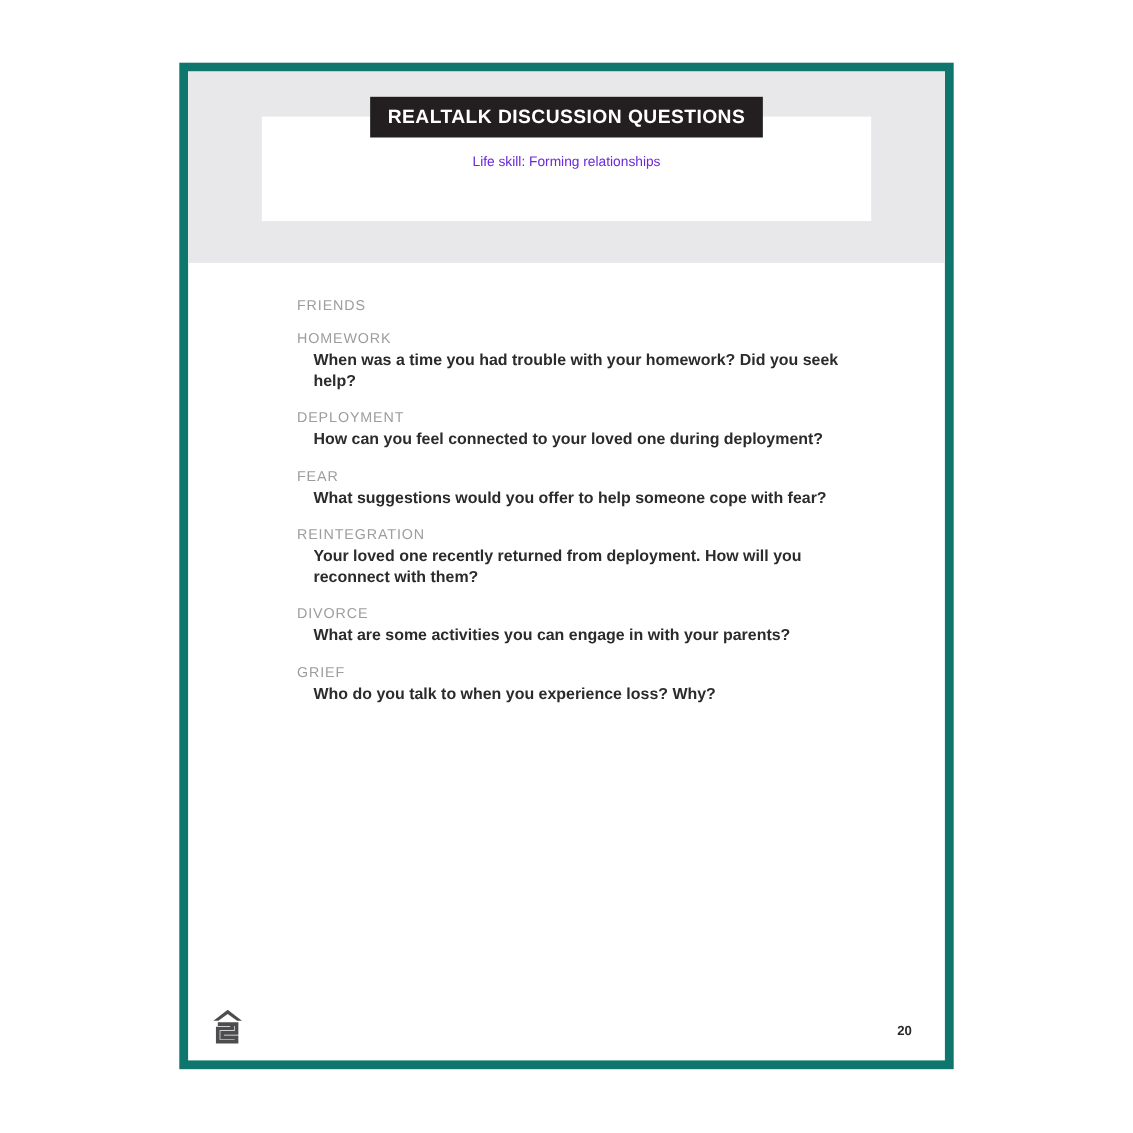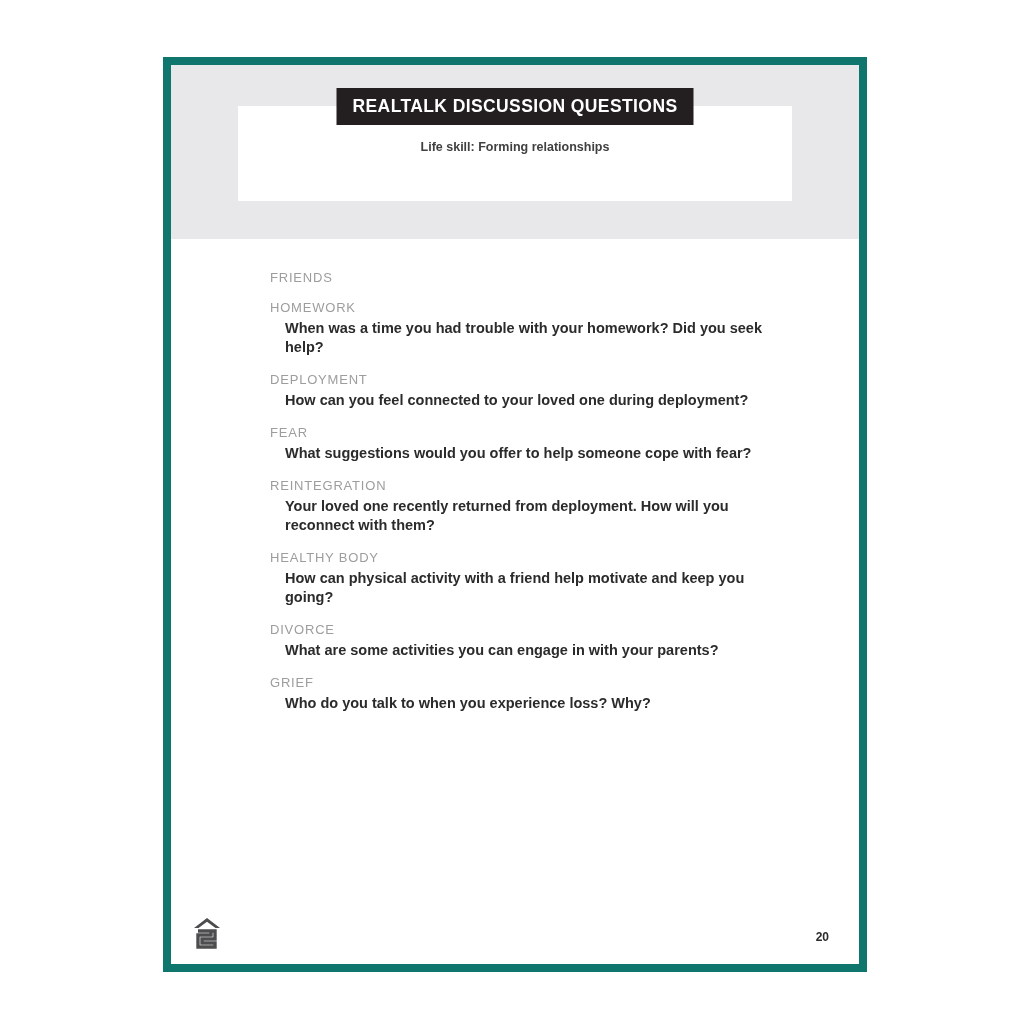--- a/index.html
+++ b/index.html
@@ -44,22 +44,22 @@
     z-index: 1;
   }
   .page-title {
     font-size: 21px;
     font-weight: bold;
     color: #2b2b2b;
     margin-top: 6px;
   }
   .page-subtitle {
     font-size: 12.5px;
-    font-weight: bold;
-    color: #404040;
+    font-weight: normal;
+    color: #6d28d9;
     margin-top: 8px;
   }
   .content {
     padding: 31px 95px 0 99px;
   }
   .section { margin-bottom: 15px; }
   .topic-label {
     font-size: 13px;
     line-height: 15px;
     letter-spacing: 0.8px;
@@ -113,24 +113,20 @@
     </div>
     <div class="section">
       <div class="topic-label">FEAR</div>
       <div class="question">What suggestions would you offer to help someone cope with fear?</div>
     </div>
     <div class="section">
       <div class="topic-label">REINTEGRATION</div>
       <div class="question">Your loved one recently returned from deployment. How will you reconnect with them?</div>
     </div>
     <div class="section">
-      <div class="topic-label">HEALTHY BODY</div>
-      <div class="question">How can physical activity with a friend help motivate and keep you going?</div>
-    </div>
-    <div class="section">
       <div class="topic-label">DIVORCE</div>
       <div class="question">What are some activities you can engage in with your parents?</div>
     </div>
     <div class="section">
       <div class="topic-label">GRIEF</div>
       <div class="question">Who do you talk to when you experience loss? Why?</div>
     </div>
   </div>
 
   <div class="footer-logo">

